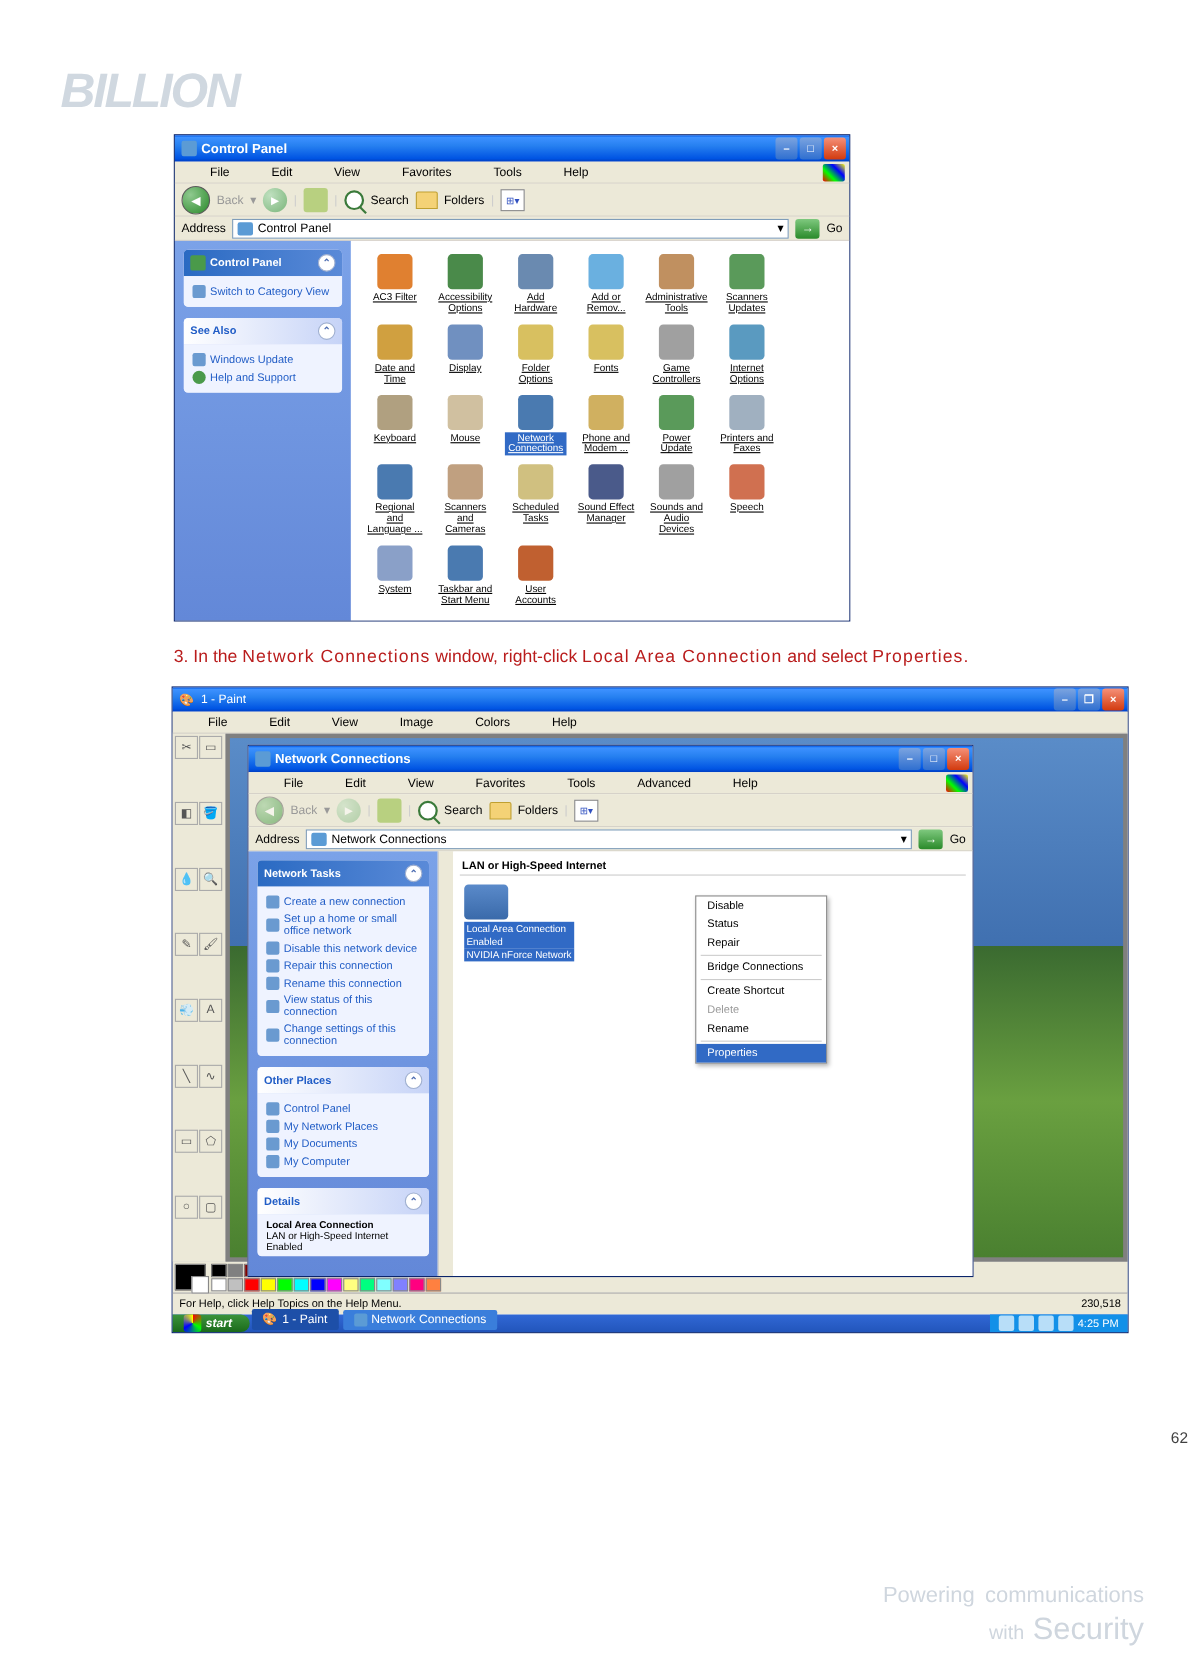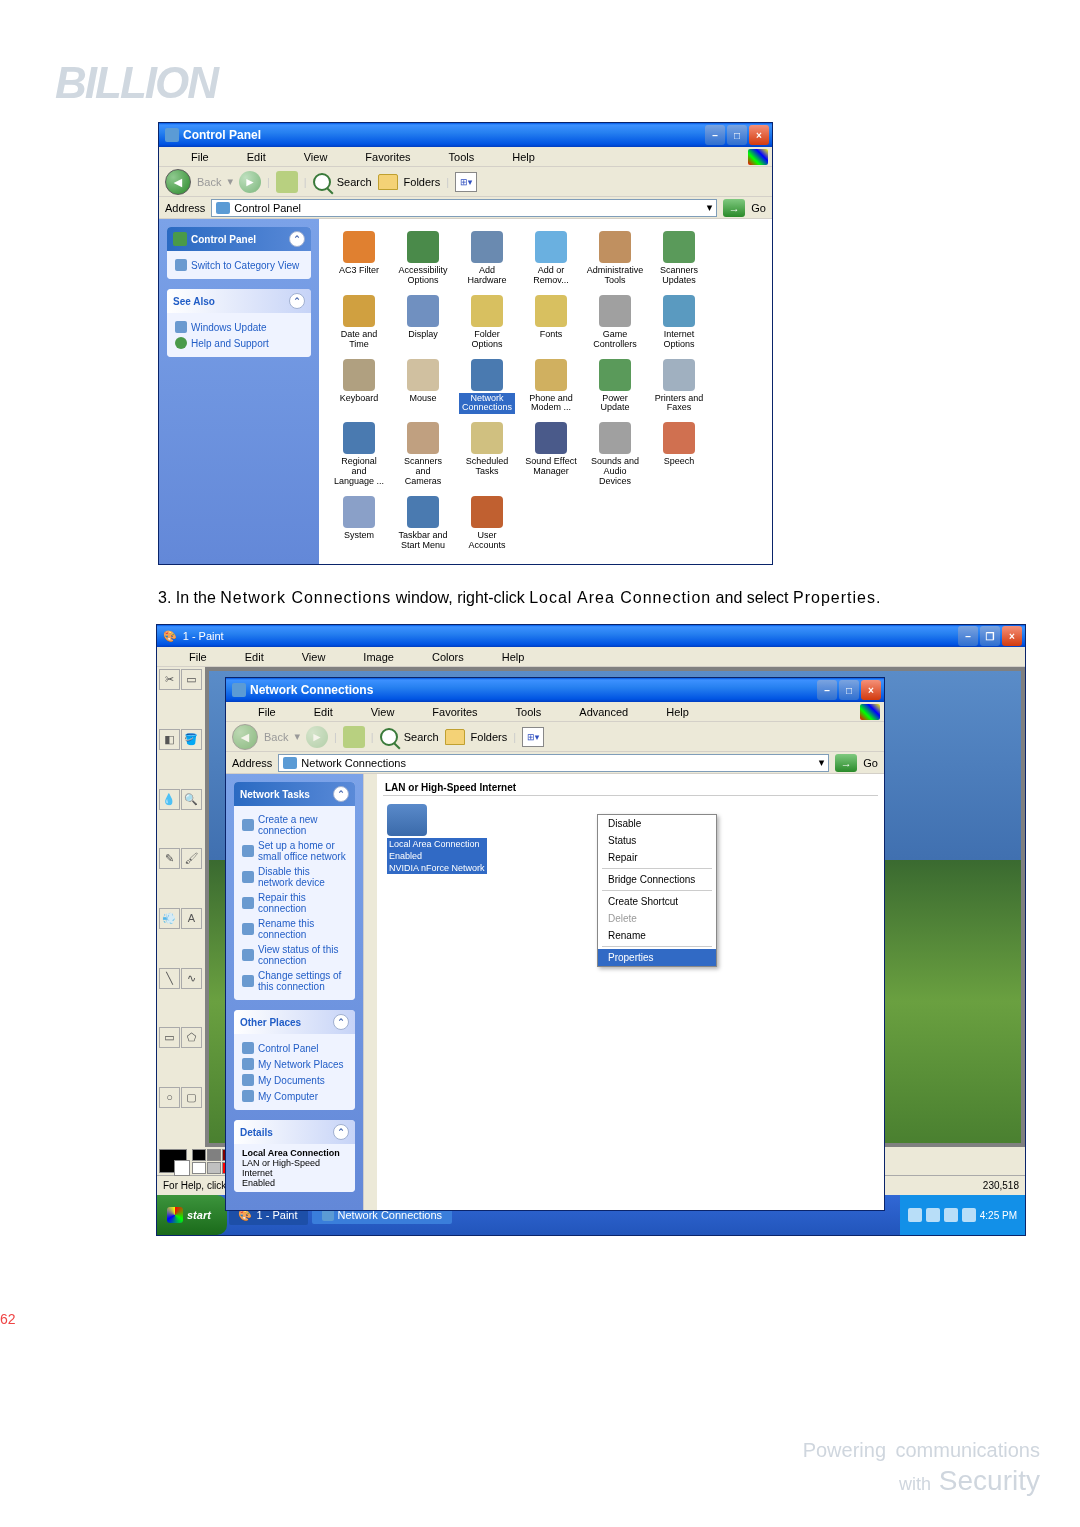--- a/index.html
+++ b/index.html
@@ -210,24 +210,24 @@
     .cp-item.selected .cp-label {
       background: #316ac5;
       color: #fff;
     }
     .cp-icon {
       width: 32px;
       height: 32px;
       margin-bottom: 2px;
       border-radius: 4px;
     }
-    .cp-label { line-height: 1.1; padding: 1px 2px; }
+    .cp-label { line-height: 1.1; padding: 1px 2px; text-decoration: underline; }
     .instruction {
       font-size: 16px;
-      color: #000000;
+      color: #b91c1c;
       margin-top: 12px;
       margin-bottom: 14px;
       line-height: 1.6;
     }
     .instruction .em { letter-spacing: 1px; }
     
     .paint-window {
       border: 1px solid #0a246a;
       width: 870px;
       margin-left: -2px;
@@ -348,24 +348,24 @@
       height: 20px;
       background: #ece9d8;
       display: flex;
       align-items: center;
       font-size: 10px;
       padding: 0 6px;
       justify-content: space-between;
       border-top: 1px solid #aaa;
     }
     .taskbar {
-      height: 40px;
+      height: 16px;
       background: linear-gradient(to bottom, #3168d5, #2255bb);
       display: flex;
-      align-items: center;
+      align-items: flex-end;
       font-size: 11px;
       color: #fff;
     }
     .start-btn {
       background: linear-gradient(to bottom, #3c943c, #1a6a1a);
       height: 100%;
       padding: 0 16px 0 10px;
       display: flex;
       align-items: center;
       font-weight: bold;
@@ -390,26 +390,26 @@
       height: 100%;
       padding: 0 8px;
       display: flex;
       align-items: center;
       gap: 4px;
       font-size: 10px;
     }
     .tray-icon{width:14px;height:14px;background:#fff;border-radius:2px;opacity:0.7;}
     .page-num {
       position: absolute;
-      bottom: 200px;
+      bottom: 212px;
       left: 0;
       width: 100%;
-      text-align: left;
+      text-align: right;
       font-size: 14px;
-      color: #ef4444;
+      color: #404040;
     }
     .footer-brand {
       position: absolute;
       bottom: 30px;
       right: 40px;
       text-align: right;
     }
     .footer-brand .p1 {
       font-size: 34px;
       color: #cfd6de;
@@ -719,21 +719,21 @@
             <span>Address</span>
             <div class="addr-input">
               <div class="addr-icon"></div>
               <span>Network Connections</span>
               <span style="margin-left:auto">▾</span>
             </div>
             <div class="go-btn">→</div>
             <span>Go</span>
           </div>
           <div class="nc-body">
-            <div class="sidepanel" style="width:137px">
+            <div class="sidepanel" style="width:172px">
               <div class="side-box">
                 <div class="side-box-header dark">
                   <span>Network Tasks</span>
                   <div class="collapse-btn">⌃</div>
                 </div>
                 <div class="side-box-body" id="nc-tasks">
                     <div class="side-link">
                       <div class="side-link-icon"></div>
                       <span>Create a new connection</span>
                     </div>

